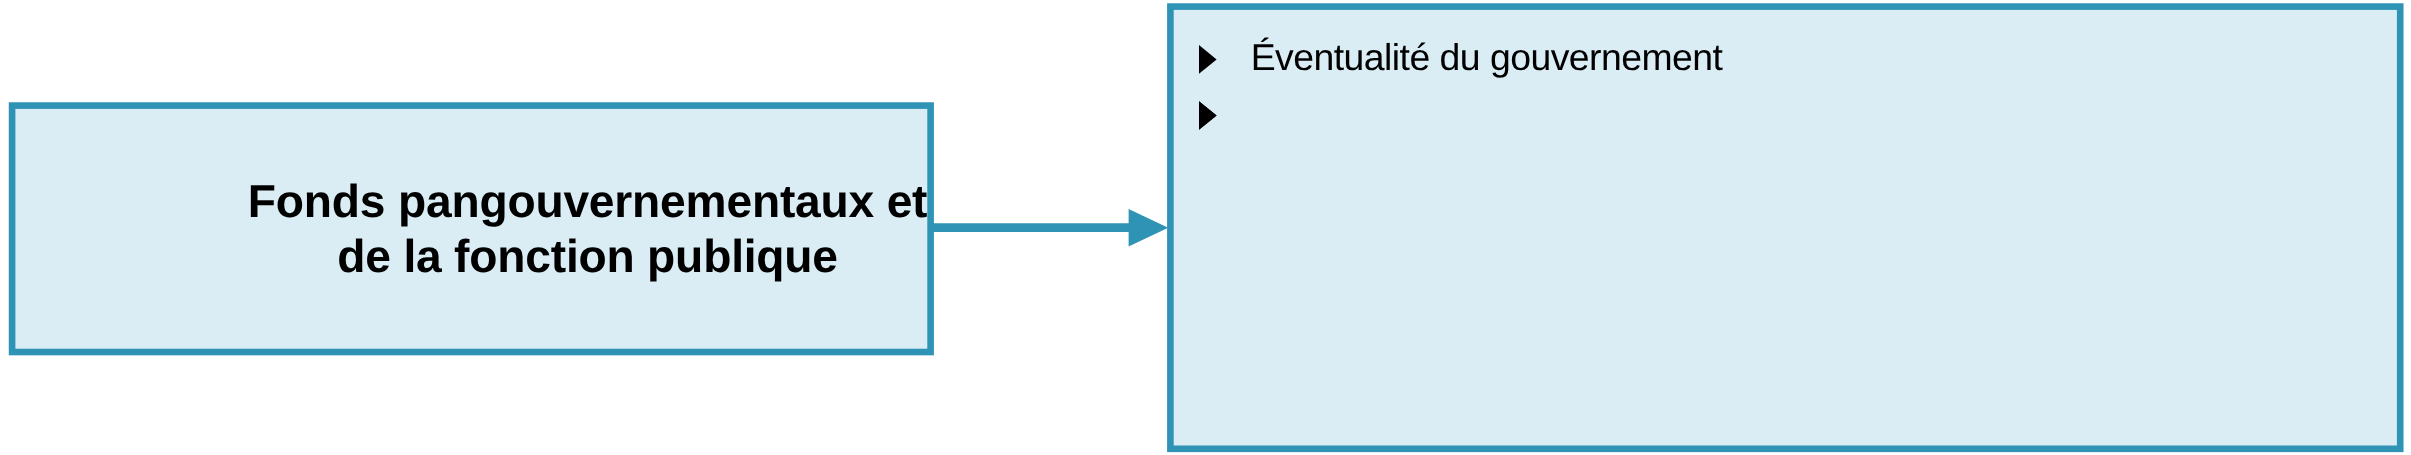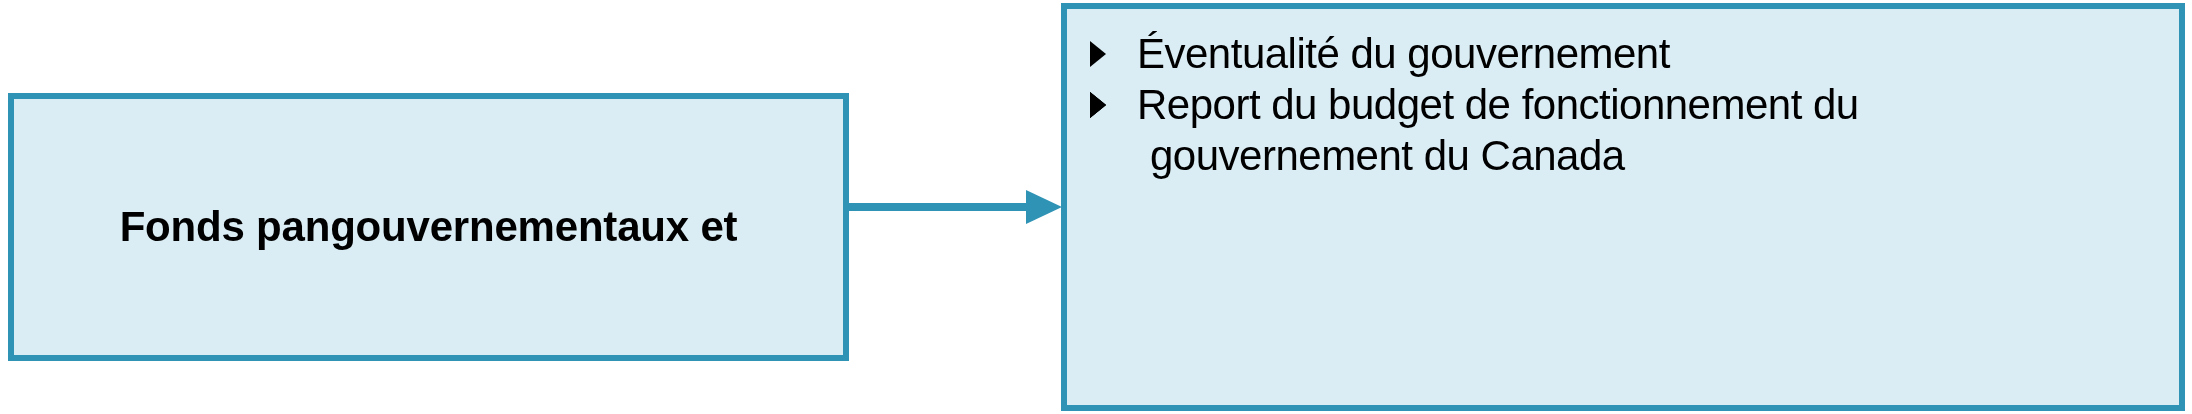--- a/index.html
+++ b/index.html
@@ -20,24 +20,24 @@
   }
   .box {
     position: absolute;
     background: var(--fill);
     border: 6px solid var(--accent);
   }
   .box-left {
     left: 8px;
     top: 93px;
     width: 841px;
-    height: 268px;
+    height: 230px;
     display: flex;
     align-items: center;
-    justify-content: center;
+    justify-content: flex-end;
   }
   .box-left-text {
     font-weight: bold;
     font-size: 42px;
     line-height: 50px;
     text-align: center;
     letter-spacing: -0.2px;
   }
   .box-right {
     left: 1061px;
@@ -46,21 +46,21 @@
     height: 408px;
   }
   .components-list {
     list-style: none;
     margin: 0;
     padding: 19px 8px 0 23px;
   }
   .components-list li {
     position: relative;
     padding-left: 47px;
-    font-size: 42px;
+    font-size: 34px;
     line-height: 51px;
     letter-spacing: -0.5px;
     white-space: nowrap;
   }
   .tri {
     position: absolute;
     left: 0;
     top: 13px;
     width: 0;
     height: 0;
@@ -81,43 +81,37 @@
   .arrow-head { fill: var(--accent); }
 </style>
 </head>
 <body>
 
 <div class="canvas">
 
   <div class="box box-left">
     <div class="box-left-text">
       <div>Fonds pangouvernementaux et</div>
+      <div>de la fonction publique</div>
     </div>
   </div>
 
   <svg class="arrow-svg" viewBox="0 0 218 42" aria-hidden="true">
     <line class="arrow-shaft" x1="0" y1="21" x2="188" y2="21"></line>
     <polygon class="arrow-head" points="180,4 180,38 216,21"></polygon>
   </svg>
 
   <div class="box box-right">
     <ul class="components-list">
       <li>
         <span class="tri"></span>
         <span class="item-text">Éventualité du gouvernement</span>
       </li>
       <li>
         <span class="tri"></span>
       </li>
       <li>
         <span class="tri"></span>
       </li>
-      <li>
-        <span class="tri"></span>
-        <span class="item-text">
-          <span class="line">Report du budget de fonctionnement du</span>
-          <span class="line cont">gouvernement du Canada</span>
-        </span>
-      </li>
     </ul>
   </div>
 
 </div>
 
 </body></html>

